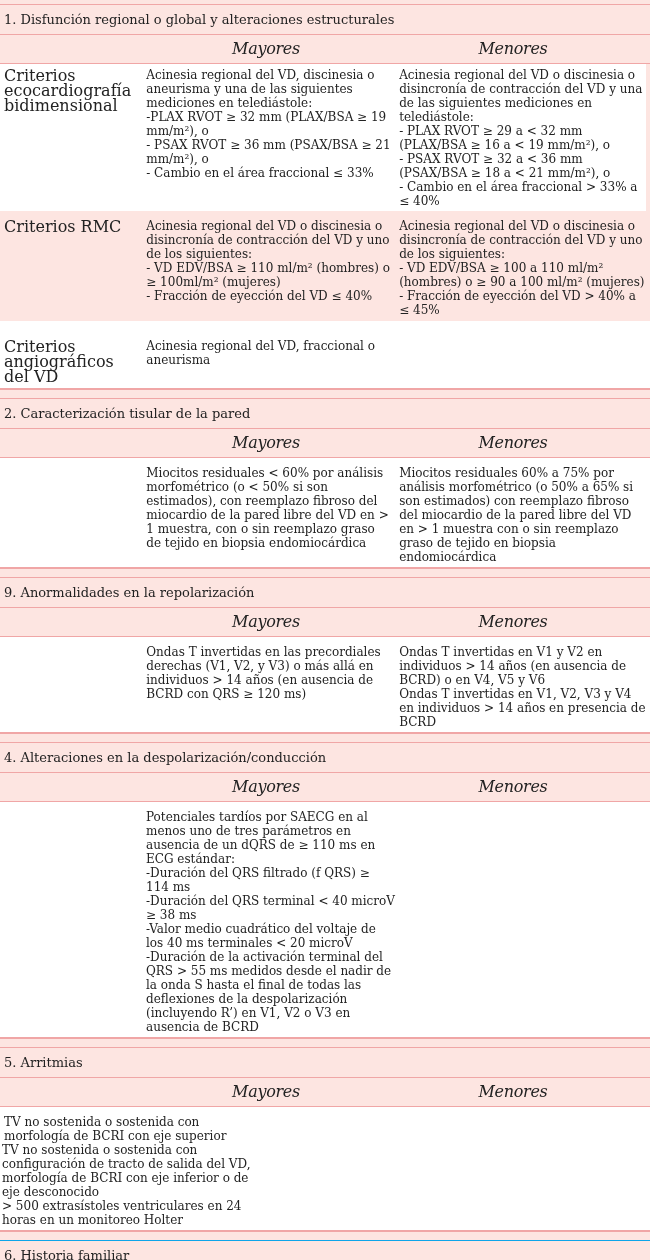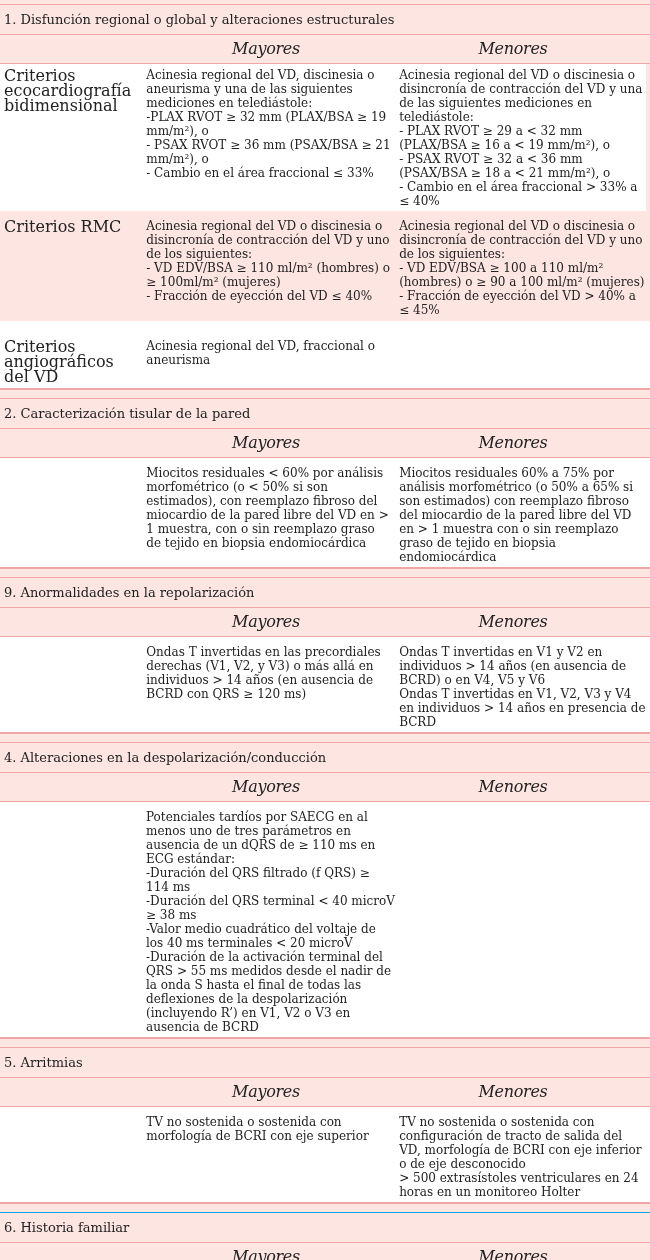--- a/index.html
+++ b/index.html
@@ -142,21 +142,21 @@
 
   <div class="section-gap"></div>
 
   <div>
     <div class="section-title" style="border-top:1px solid #f0a6a6;">5. Arritmias</div>
     <div class="col-head">
       <span class="c0"></span>
       <span class="c1">Mayores</span>
       <span class="c2">Menores</span>
     </div>
-    <div class="row white last" style="padding-top:8px;">
+    <div class="row white last" style="padding-top:8px;flex-direction:column;">
       <div class="label"></div>
       <div class="major cell-line">TV no sostenida o sostenida con morfología de BCRI con eje superior</div>
       <div class="minor cell-line">TV no sostenida o sostenida con configuración de tracto de salida del VD, morfología de BCRI con eje inferior o de eje desconocido
 &gt; 500 extrasístoles ventriculares en 24 horas en un monitoreo Holter</div>
     </div>
   </div>
 
   <div class="section-gap"></div>
 
   <div>

